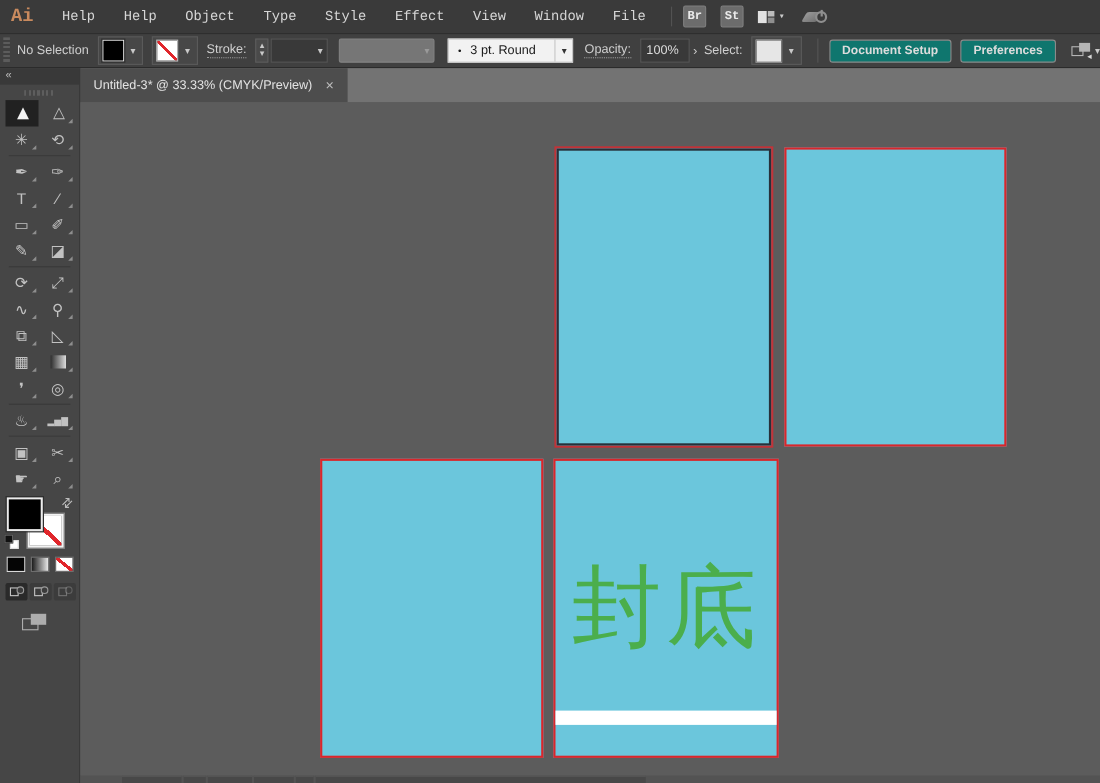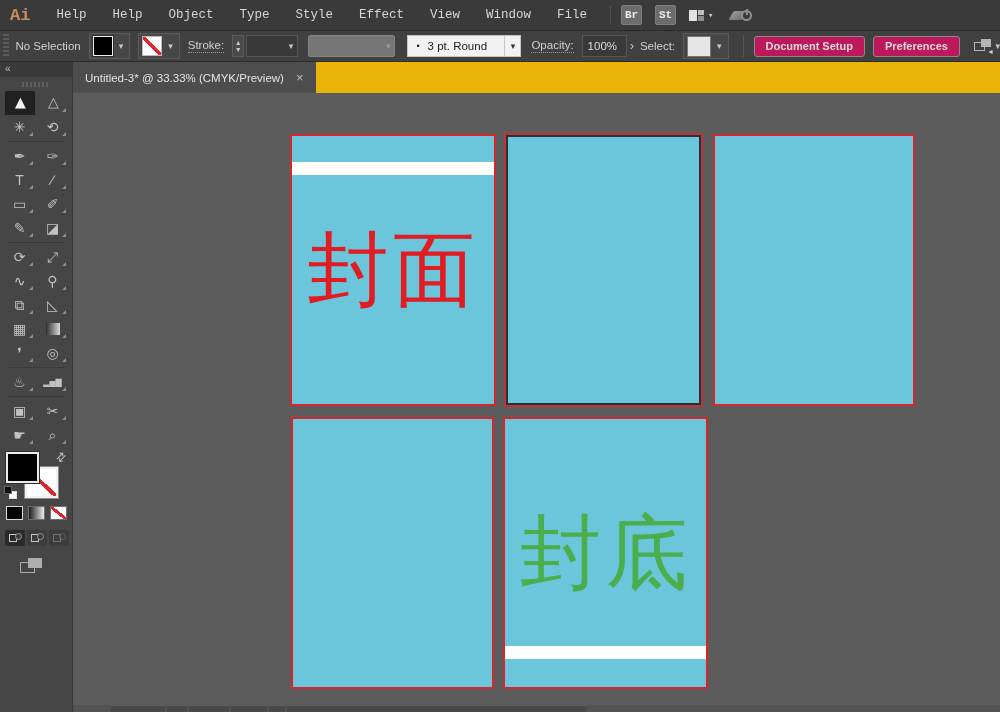--- a/index.html
+++ b/index.html
@@ -55,30 +55,30 @@
               display:flex; align-items:center; margin-right:10px; }
   .brush-dd .dd-body { display:flex; align-items:center; gap:8px; padding:0 8px; width:96px; }
   .brush-dd .bullet { font-size:9px; }
   .brush-dd .dd-chev { width:16px; height:100%; border-left:1px solid #C6C6C6; display:flex;
                        align-items:center; justify-content:center; color:#333; font-size:9px; }
   .opacity-box { width:48px; height:22px; background:#393939; border:1px solid #565656; color:#DADADA;
                  display:flex; align-items:center; padding:0 5px; margin-right:1px; }
   .arrow-btn { color:#C9C9C9; font-size:12px; padding:0 6px 0 2px; }
   .style-sw { width:24px; height:21px; background:#E6E6E6; border:1px solid #787878; }
   .cb-vsep { width:1px; height:22px; background:#555; margin:0 10px 0 6px; }
-  .cb-btn { height:21px; padding:0 11px; border:1px solid #8A8A8A; border-radius:3px; background:#be185d;
+  .cb-btn { height:21px; padding:0 11px; border:1px solid #8A8A8A; border-radius:3px; background:#0f766e;
             color:#DCDCDC; font-size:11px; font-weight:bold; display:flex; align-items:center;
             margin-right:8px; white-space:nowrap; }
   .arrange-icon { position:relative; width:20px; height:15px; margin:0 3px 0 6px; }
   .arrange-back { position:absolute; left:0; top:3px; width:11px; height:9px; border:1px solid #B5B5B5; }
   .arrange-front { position:absolute; left:7px; top:0; width:10px; height:8px; background:#B5B5B5; }
   .arrange-cur { position:absolute; right:0; bottom:-2px; color:#D8D8D8; font-size:8px; }
 
   
-  .tabbar { position:absolute; top:62px; left:73px; right:0; height:31px; background:#eab308;
+  .tabbar { position:absolute; top:62px; left:73px; right:0; height:31px; background:#737373;
             display:flex; }
   .doc-tab { background:#4D4D4D; height:31px; display:flex; align-items:center; gap:12px;
              padding:0 12px; color:#E3E3E3; font-size:11.5px; }
   .tab-close { color:#BDBDBD; font-size:13px; line-height:1; }
 
   
   .toolbar { position:absolute; top:62px; left:0; width:73px; bottom:0; background:#464646;
              border-right:1px solid #373737; }
   .tb-header { height:15px; background:#393939; color:#BFBFBF; font-size:10px; line-height:13px;
                padding-left:5px; letter-spacing:-1px; }
@@ -389,24 +389,20 @@
           </span>
       </div>
       <div class="screen-mode">
         <span class="scr-back"></span>
         <span class="scr-front"></span>
       </div>
     </div>
   </div>
 
   <div class="canvas">
-    <div class="artboard ab1">
-      <div class="stripe stripe-top"></div>
-      <div class="ab-label label-red">封面</div>
-    </div>
     <div class="artboard ab2 selected"></div>
     <div class="artboard ab3"></div>
     <div class="artboard ab4"></div>
     <div class="artboard ab5">
       <div class="ab-label label-green">封底</div>
       <div class="stripe stripe-bottom"></div>
     </div>
   </div>
 
   <div class="statusbar">

